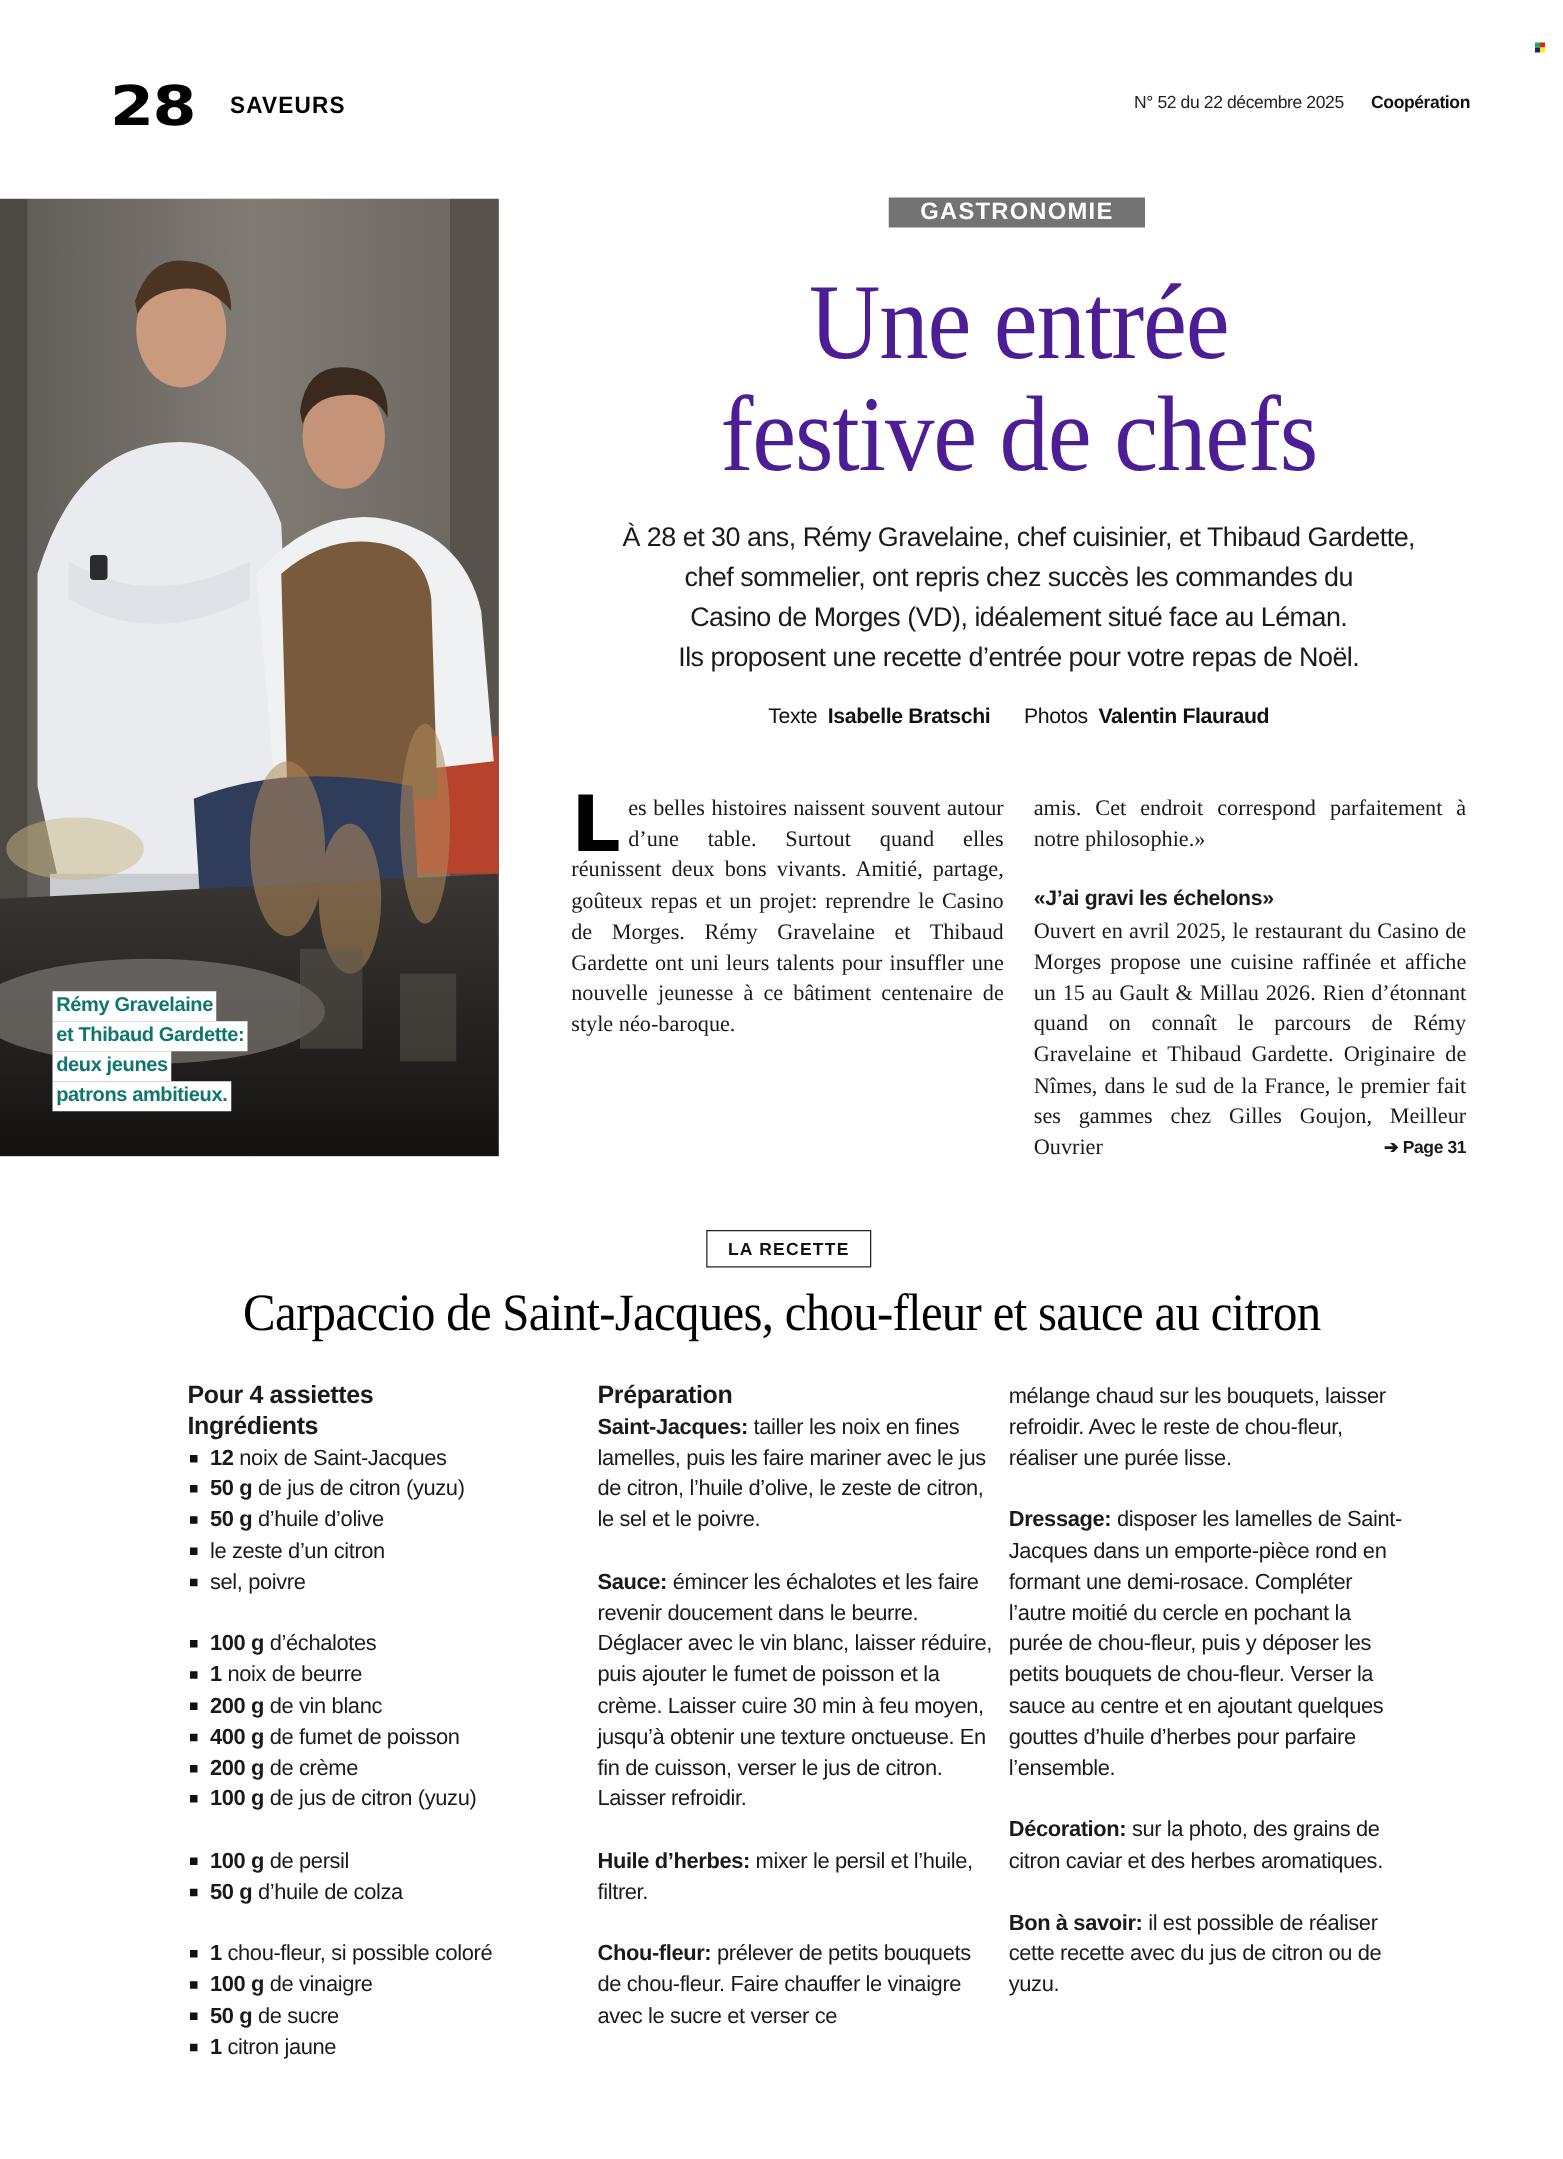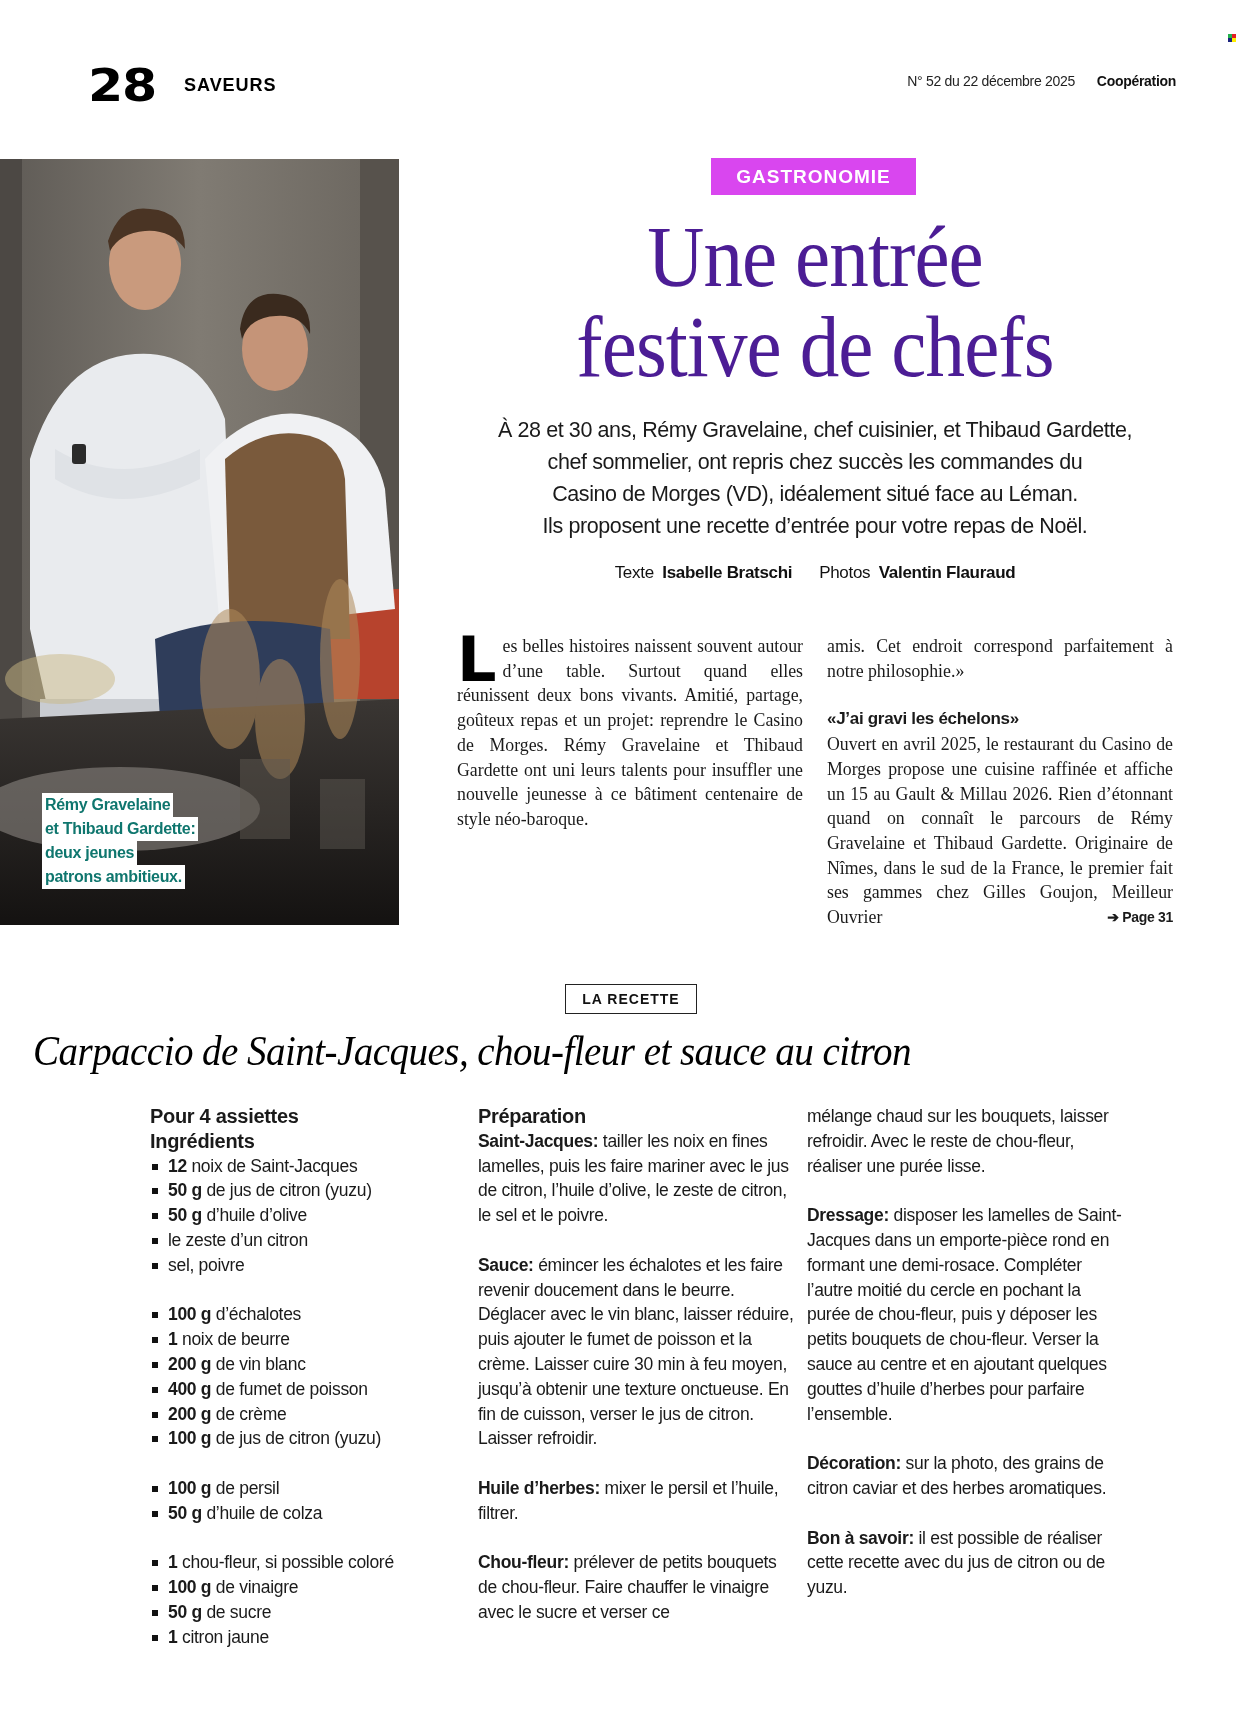--- a/index.html
+++ b/index.html
@@ -12,41 +12,41 @@
     .page-number { position: absolute; left: 88px; top: 64px; font-family: "DejaVu Sans", sans-serif; font-weight: 900; font-size: 44px; letter-spacing: -1px; line-height: 1; color: #000; transform: scaleX(1.15); transform-origin: left; }
     .section-name { position: absolute; left: 184px; top: 74px; font-family: "Liberation Sans", sans-serif; font-weight: 700; font-size: 19px; letter-spacing: 1px; color: #000; transform: scaleX(0.95); transform-origin: left; }
     .issue-info { position: absolute; right: 175px; top: 73px; font-size: 14px; color: #222; letter-spacing: -0.3px; }
     .brand { position: absolute; right: 74px; top: 73px; font-size: 14px; font-weight: 700; color: #111; letter-spacing: -0.3px; }
 
     .photo { position: absolute; left: 0; top: 159px; width: 399px; height: 766px; overflow: hidden; background: #6f6b65; }
     .photo svg { display: block; }
     .photo-caption { position: absolute; left: 42px; top: 793px; font-size: 16px; font-weight: 700; line-height: 24px; color: #0f766e; letter-spacing: -0.3px; }
     .photo-caption span { display: table; background: #fff; padding: 0 3px; }
 
-    .kicker { position: absolute; left: 711px; top: 158px; height: 37px; width: 205px; background: #d946ef; color: #fff; font-weight: 700; font-size: 19px; letter-spacing: 1px; display: flex; align-items: center; justify-content: center; }
+    .kicker { position: absolute; left: 711px; top: 158px; height: 24px; width: 205px; background: #737373; color: #fff; font-weight: 700; font-size: 19px; letter-spacing: 1px; display: flex; align-items: center; justify-content: center; }
 
     .headline { position: absolute; left: 440px; width: 750px; top: 212px; text-align: center; font-family: "Liberation Serif", serif; font-size: 86px; line-height: 90px; color: #4c1d95; letter-spacing: -1px; }
     .headline div { transform: scaleX(0.92); }
 
     .lede { position: absolute; left: 440px; width: 750px; top: 414px; text-align: center; font-size: 21.5px; line-height: 32px; color: #1a1a1a; letter-spacing: -0.4px; }
     .byline { position: absolute; left: 440px; width: 750px; top: 563px; text-align: center; font-size: 17px; color: #111; letter-spacing: -0.3px; }
     .byline b { font-weight: 700; margin-left: 4px; }
     .byline .gap { display: inline-block; width: 18px; }
 
     .body-col { position: absolute; top: 634px; width: 346px; font-family: "Liberation Serif", serif; font-size: 17.8px; line-height: 24.7px; color: #1a1a1a; text-align: justify; }
     .body-col.left { left: 457px; }
     .body-col.right { left: 827px; }
     .body-col p { margin: 0; }
     .body-col .indent { text-indent: 24px; }
     .dropcap { float: left; font-family: "DejaVu Sans", sans-serif; font-weight: 900; font-size: 62px; line-height: 44px; margin: 4px 6px 0 0; color: #000; }
     .subhead { font-family: "Liberation Sans", sans-serif; font-weight: 700; font-size: 17px; margin-top: 24px; letter-spacing: -0.3px; }
     .page-ref { float: right; font-family: "Liberation Sans", sans-serif; font-weight: 700; font-size: 14px; letter-spacing: -0.3px; }
 
     .recipe-tag { position: absolute; left: 565px; top: 984px; width: 132px; height: 30px; border: 1.5px solid #222; font-weight: 700; font-size: 14px; letter-spacing: 1px; display: flex; align-items: center; justify-content: center; color: #111; }
-    .recipe-title { position: absolute; left: 0; width: 1250px; top: 1024px; text-align: left; font-family: "Liberation Serif", serif; font-size: 42px; line-height: 54px; color: #000; letter-spacing: -0.6px; font-style: italic; }
+    .recipe-title { position: absolute; left: 0; width: 1250px; top: 1024px; text-align: center; font-family: "Liberation Serif", serif; font-size: 42px; line-height: 54px; color: #000; letter-spacing: -0.6px; }
     .recipe-title span { display: inline-block; transform: scaleX(0.93); }
 
     .rcol { position: absolute; top: 1104px; font-size: 17.5px; line-height: 24.8px; color: #1a1a1a; letter-spacing: -0.3px; }
     .rcol.c1 { left: 150px; width: 310px; }
     .rcol.c2 { left: 478px; width: 320px; }
     .rcol.c3 { left: 807px; width: 320px; }
     .rcol h4 { font-size: 20px; font-weight: 700; line-height: 24.8px; }
     .rcol ul { list-style: none; }
     .rcol li { position: relative; padding-left: 18px; }
     .rcol li::before { content: ""; position: absolute; left: 2px; top: 10px; width: 6px; height: 6px; background: #111; }

